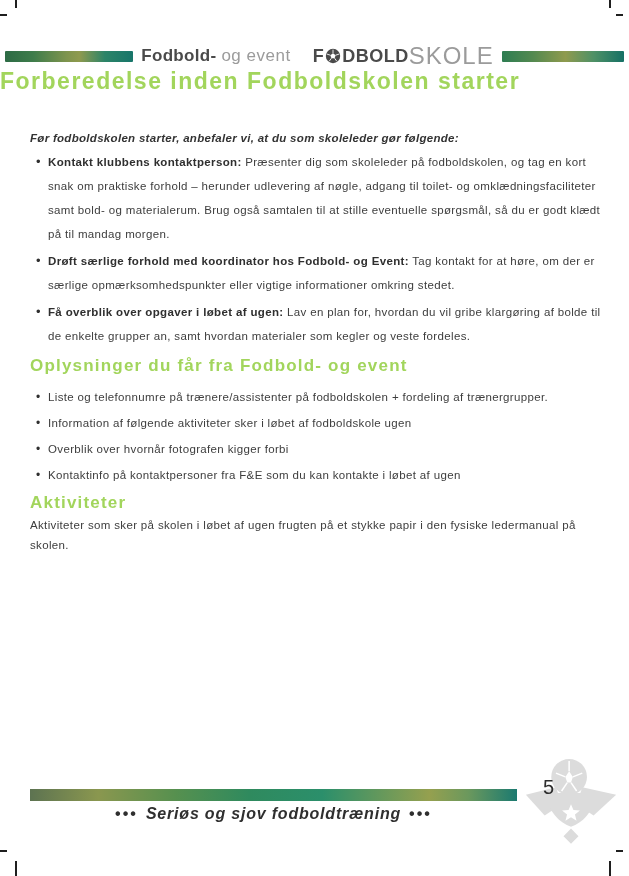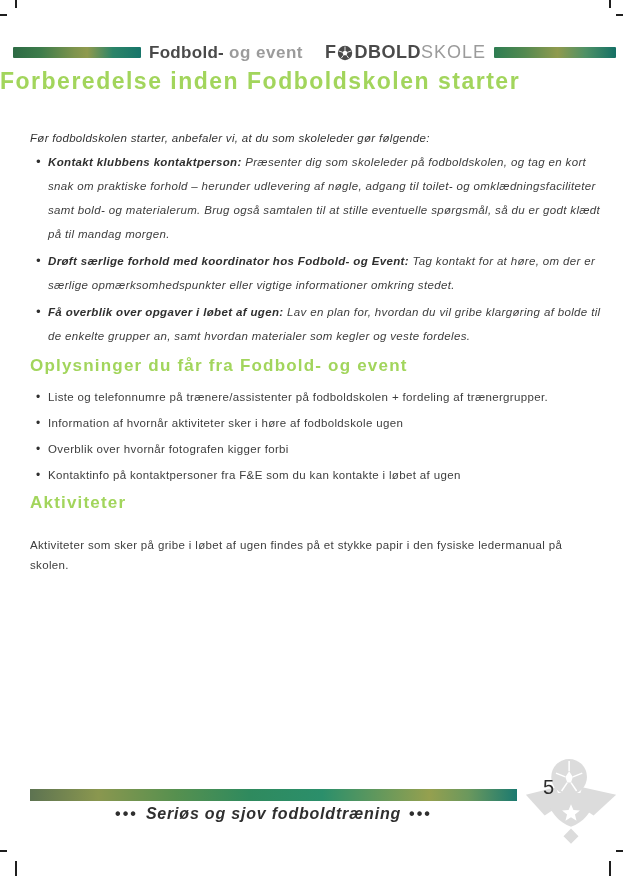--- a/index.html
+++ b/index.html
@@ -37,45 +37,45 @@
   .grad-bar.left {
     width:128px;
     background:linear-gradient(90deg,#2d6b45 0%,#3e7c4b 22%,#7e944d 48%,#8f9a4e 58%,#2c8468 78%,#17756a 100%);
   }
   .grad-bar.right {
     width:122px;
     background:linear-gradient(90deg,#2e7d52 0%,#538950 25%,#8f9a4e 52%,#4f9166 75%,#157065 100%);
   }
   .brand-text { display:flex; align-items:center; white-space:nowrap;justify-content:center; }
   .brand-bold  { font-weight:700; font-size:17px; color:#4a4a4a; letter-spacing:0.3px; }
-  .brand-light { font-weight:700; font-size:17px; color:#9b9b9b; letter-spacing:0.5px; margin-left:5px; }
+  .brand-light { font-weight:400; font-size:17px; color:#9b9b9b; letter-spacing:0.5px; margin-left:5px; }
   .brand2 { margin-left:14px; display:flex; align-items:center; }
   .brand2 .seg-bold { font-weight:700; font-size:18px; color:#4a4a4a; letter-spacing:0.5px; }
-  .brand2 .seg-light { font-weight:400; font-size:18px; color:#9b9b9b; letter-spacing:1px; }
+  .brand2 .seg-light { font-weight:400; font-size:24px; color:#9b9b9b; letter-spacing:1px; }
   .ball-glyph { width:16px; height:16px; margin:0 1px; display:inline-block; vertical-align:-2px; }
 
   
   .page-title {
     position:absolute; left:0; right:0; top:68px;
     font-size:23px; font-weight:700; letter-spacing:1.5px;
     color:#a2d55c;
   }
 
   
   .content { position:absolute; left:30px; right:26px; top:126px; }
   .intro {
-    font-weight:400; font-style:italic;
+    font-weight:700; font-style:italic;
     font-size:11.5px; letter-spacing:0.3px;
     color:#333333; line-height:24px;
   }
   ul.checklist { list-style:none; margin-top:0; }
   ul.checklist li {
     position:relative; padding-left:18px;
     font-size:11.5px; letter-spacing:0.35px;
-    line-height:24px; margin-bottom:3px; color:#3d3d3d;font-style:italic;
+    line-height:24px; margin-bottom:3px; color:#3d3d3d;
   }
   ul.checklist li::before {
     content:"•"; position:absolute; left:6px; top:0;
     font-size:13px; color:#2f2f2f;
   }
   ul.checklist .lead { font-weight:700; color:#2f2f2f; }
 
   .sec-title {
     color:#a2d55c;
     font-size:17px; font-weight:700; letter-spacing:1.2px;
@@ -84,21 +84,21 @@
   ul.plainlist { list-style:none; }
   ul.plainlist li {
     position:relative; padding-left:18px;
     font-size:11.5px; letter-spacing:0.35px;
     line-height:24px; margin-bottom:2px; color:#3d3d3d;
   }
   ul.plainlist li::before {
     content:"•"; position:absolute; left:6px; top:0;
     font-size:12px; color:#2f2f2f;
   }
-  .sec3-title { margin-top:6px; margin-bottom:22px; }
+  .sec3-title { margin-top:6px; margin-bottom:2px; }
   .body-par {
     font-size:11.5px; letter-spacing:0.35px;
     line-height:20px; color:#3d3d3d;
   }
 
   
   .watermark { position:absolute; left:524px; top:757px; width:94px; height:100px; }
   .page-number {
     position:absolute; left:543px; top:776px;
     font-size:20px; color:#2e2e2e; letter-spacing:0.5px;
@@ -169,27 +169,27 @@
       </li>
       <li>
         <span class="lead">Få overblik over opgaver i løbet af ugen:</span><span> Lav en plan for, hvordan du vil gribe klargøring af bolde til de enkelte grupper an, samt hvordan materialer som kegler og veste fordeles.</span>
       </li>
     </ul>
 
     <h2 class="sec-title">Oplysninger du får fra Fodbold- og event</h2>
 
     <ul class="plainlist">
       <li>Liste og telefonnumre på trænere/assistenter på fodboldskolen  + fordeling af trænergrupper.</li>
-      <li>Information af hvornår aktiviteter sker i høre af fodboldskole ugen</li>
+      <li>Information af følgende aktiviteter sker i løbet af fodboldskole ugen</li>
       <li>Overblik over hvornår fotografen kigger forbi</li>
       <li>Kontaktinfo på kontaktpersoner fra F&amp;E som du kan kontakte i løbet af ugen</li>
     </ul>
 
     <h2 class="sec-title sec3-title">Aktiviteter</h2>
-    <p class="body-par">Aktiviteter som sker på gribe i løbet af ugen findes på et stykke papir i den fysiske ledermanual på skolen.</p>
+    <p class="body-par">Aktiviteter som sker på skolen i løbet af ugen frugten på et stykke papir i den fysiske ledermanual på skolen.</p>
   </div>
 
   <svg class="watermark" viewBox="0 0 100 106">
     <g fill="#dcdcdc">
       <circle cx="48" cy="21" r="19"></circle>
       <path d="M2 40 L34 32 L40 50 L22 62 Z"></path>
       <path d="M98 40 L62 32 L56 50 L74 62 Z"></path>
       <path d="M22 38 L78 38 C74 58 62 70 50 74 C38 70 26 58 22 38 Z"></path>
       <path d="M50 76 L58 84 L50 92 L42 84 Z"></path>
     </g>

